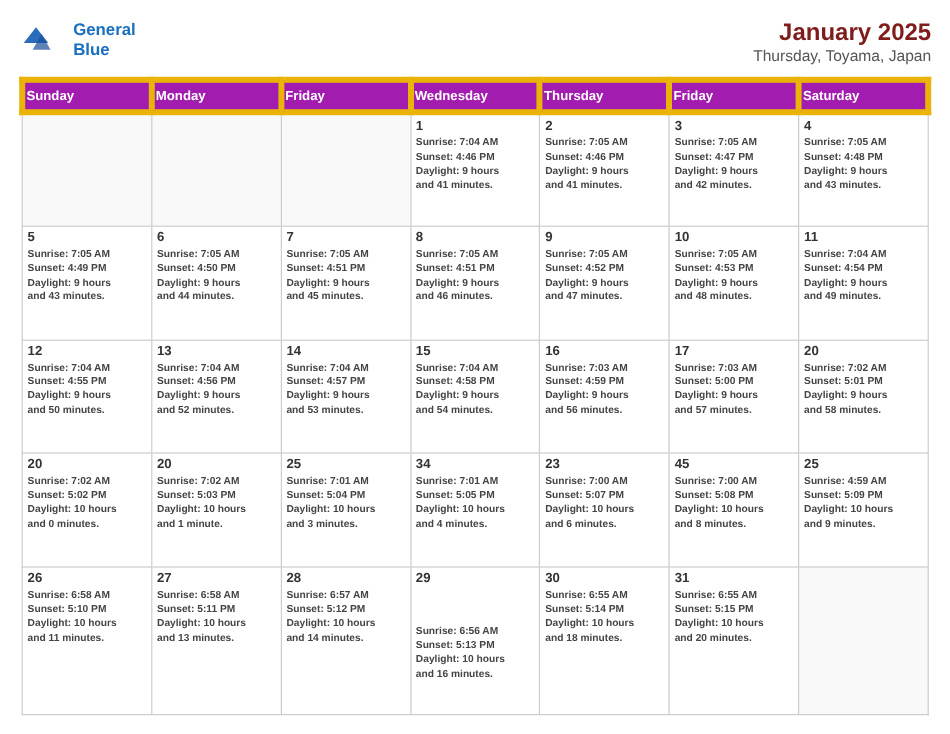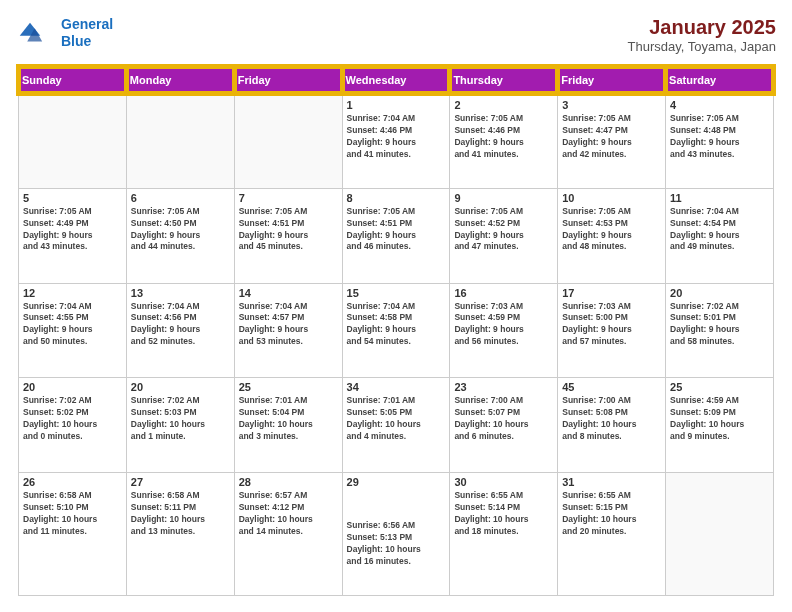--- a/index.html
+++ b/index.html
@@ -325,21 +325,21 @@
           <td>
             <span class="day-number">27</span>
             <div class="day-info" style="white-space: pre-line;">Sunrise: 6:58 AM
 Sunset: 5:11 PM
 Daylight: 10 hours
 and 13 minutes.</div>
           </td>
           <td>
             <span class="day-number">28</span>
             <div class="day-info" style="white-space: pre-line;">Sunrise: 6:57 AM
-Sunset: 4:12 PM
+Sunset: 5:12 PM
 Daylight: 10 hours
 and 14 minutes.</div>
           </td>
           <td>
             <span class="day-number">29</span>
             <div class="day-info" style="white-space: pre-line; margin-top: 32px;">Sunrise: 6:56 AM
 Sunset: 5:13 PM
 Daylight: 10 hours
 and 16 minutes.</div>
           </td>

